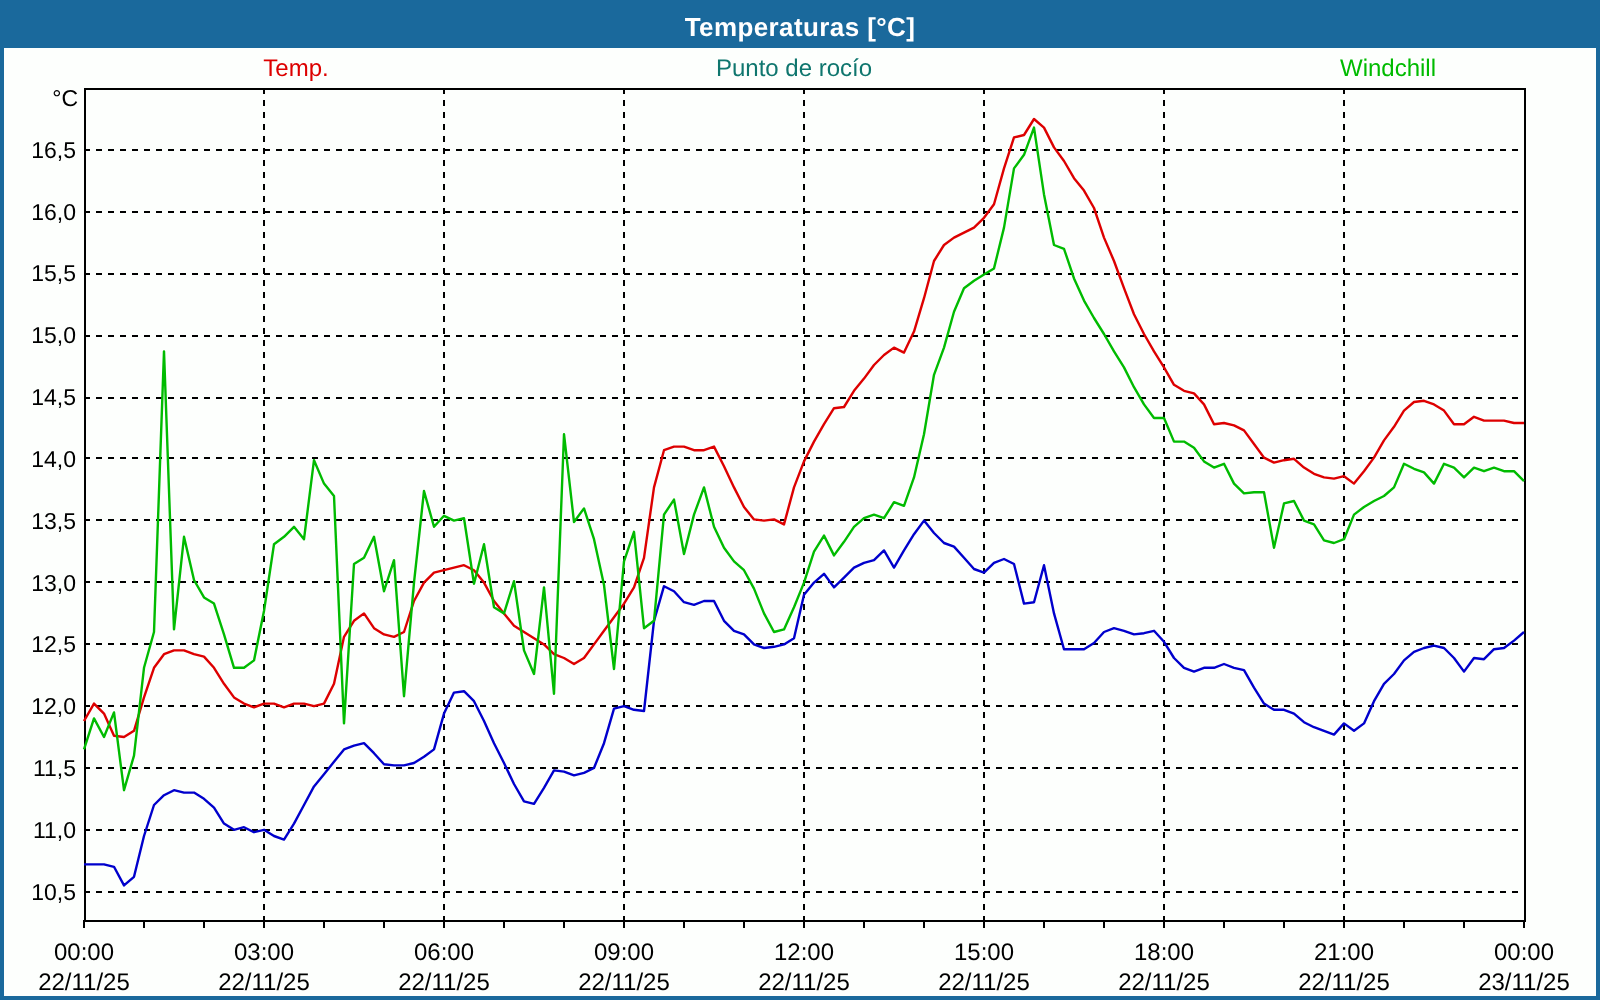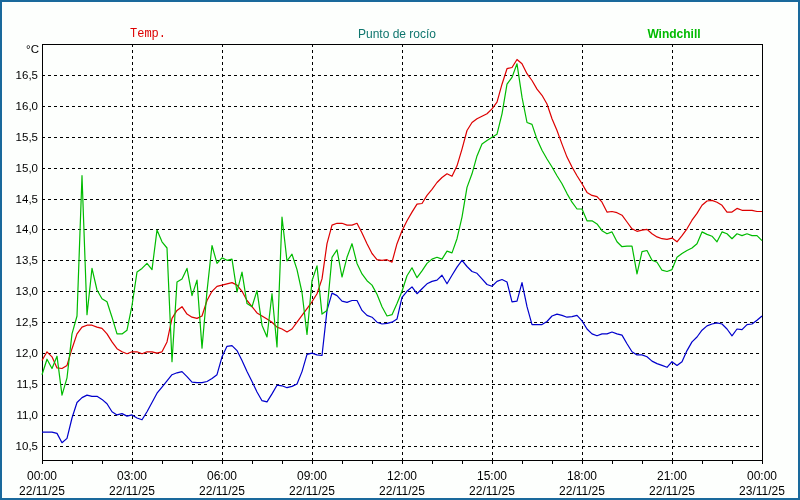--- a/index.html
+++ b/index.html
@@ -10,30 +10,33 @@
   }
   #titlebar{
     position:absolute;left:0;top:0;width:100%;height:22px;
     background:#1a699c;color:#ffffff;font-size:13px;font-weight:bold;
     display:flex;align-items:center;justify-content:center;letter-spacing:0.2px;
   }
   .legend-item{
     position:absolute;top:25px;transform:translateX(-50%);
     font-size:12px;white-space:nowrap;
   }
-  #legend-temp{left:146px;font-family:Liberation Mono, monospace;}
+  #legend-temp{left:146px;}
   #legend-dew{left:395px;}
-  #legend-chill{left:672px;font-weight:bold;}
+  #legend-chill{left:692px;}
   #plot-svg{position:absolute;left:0;top:0;}
   text{font-family:"Liberation Sans",sans-serif;}
 </style>
 </head>
 <body>
 
 <div id="window">
+  <div id="titlebar">
+    <span>Temperaturas [°C]</span>
+  </div>
 
   <span class="legend-item" id="legend-temp" style="color: rgb(221, 0, 0);">Temp.</span>
   <span class="legend-item" id="legend-dew" style="color: #0f766e;">Punto de rocío</span>
   <span class="legend-item" id="legend-chill" style="color: rgb(0, 187, 0);">Windchill</span>
 
   <svg id="plot-svg" width="800" height="500">
       <g stroke="#000" stroke-width="1" stroke-dasharray="3,3" shape-rendering="crispEdges">
         <line x1="40" x2="760" y1="73" y2="73"></line>
         <line x1="40" x2="760" y1="104" y2="104"></line>
         <line x1="40" x2="760" y1="135" y2="135"></line>

